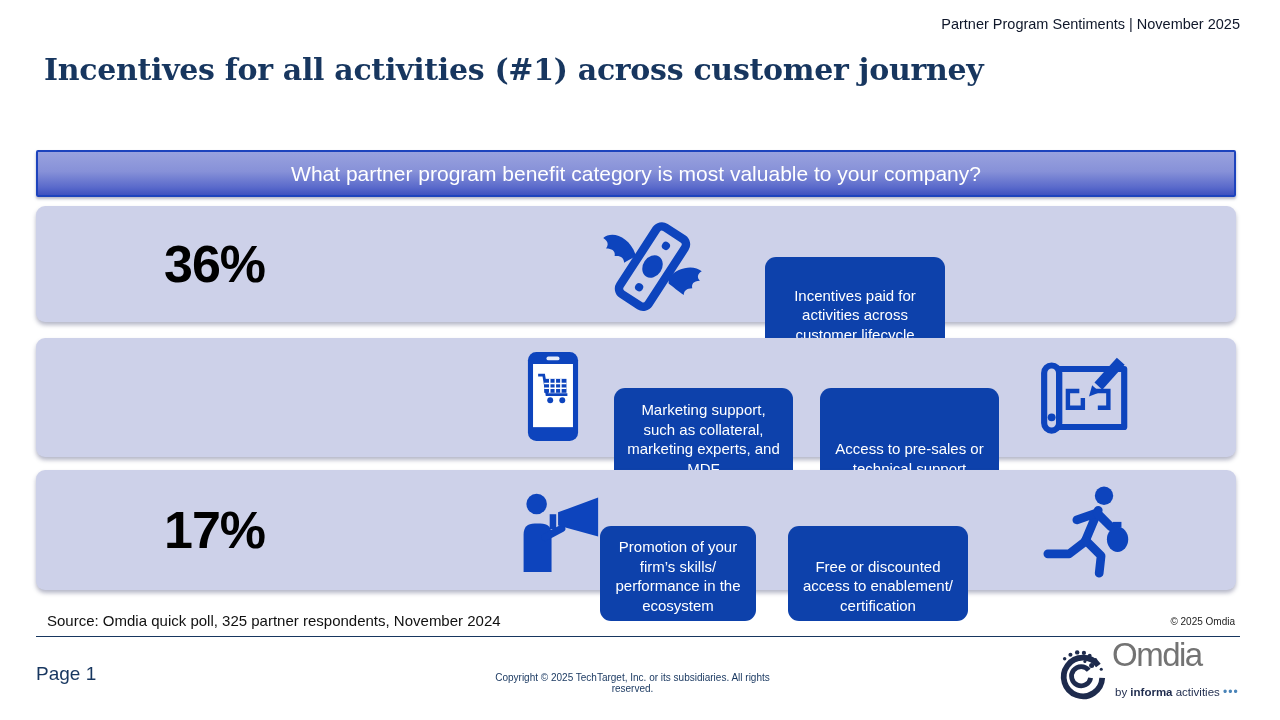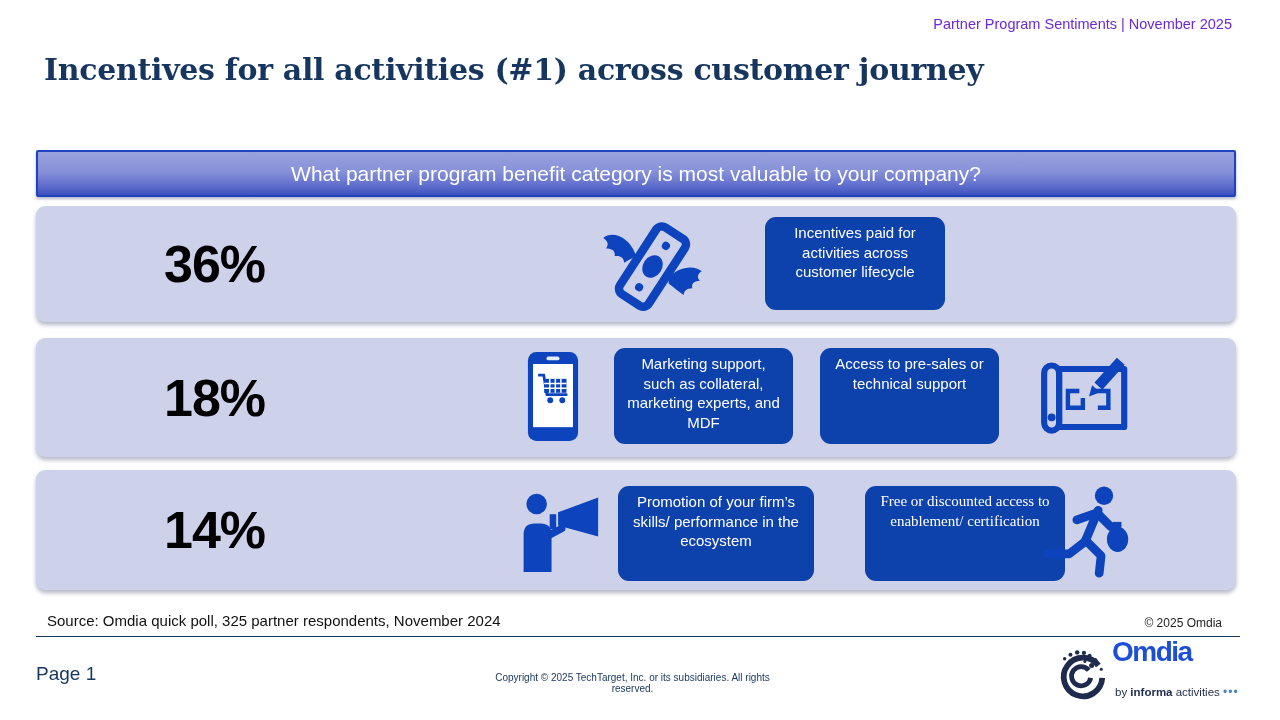--- a/index.html
+++ b/index.html
@@ -1,19 +1,19 @@
 <!DOCTYPE html>
 <html><head>
 <meta charset="utf-8">
 <style>
   html,body { margin:0; padding:0; background:#fff; }
   .slide { position:relative; width:1280px; height:720px; background:#ffffff;
            font-family:"Liberation Sans", sans-serif; overflow:hidden; }
 
-  .eyebrow { position:absolute; top:16px; right:48px; color:#6d28d9;
+  .eyebrow { position:absolute; top:16px; right:40px; color:#0f172a;
              font-size:14.5px; font-weight:500; }
 
   .title { position:absolute; top:44px; left:36px; margin:8px;
            font-family:"DejaVu Serif", serif; font-size:30px; font-weight:700;
            color:#17365f; letter-spacing:-0.3px; white-space:nowrap; }
 
   .banner { position:absolute; left:36px; top:150px; width:1200px; height:47px;
             box-sizing:border-box; border:2px solid #1d43bd; border-radius:2px;
             background:linear-gradient(180deg,#99a2de 0%,#8791d8 45%,#5a6acb 82%,#3f51c0 100%);
             display:flex; align-items:center; justify-content:center;
@@ -23,48 +23,48 @@
          border-radius:9px; box-shadow:0 3px 4px rgba(90,95,130,.45); }
   .row1 { top:206px; height:116px; }
   .row2 { top:338px; height:119px; }
   .row3 { top:470px; height:120px; }
 
   .pct { position:absolute; left:128px; top:50%; transform:translateY(-50%);
          width:180px; font-size:52px; font-weight:bold; color:#000;
          letter-spacing:-1px; }
 
   .bubble { position:absolute; background:#0d41ab; border-radius:11px; color:#fff;
-            display:flex; align-items:flex-start; justify-content:center;
+            display:flex; align-items:flex-end; justify-content:center;
             text-align:center; font-size:15px; line-height:1.3;
-            padding:6px 10px; box-sizing:border-box; }
+            padding:6px 10px; box-sizing:border-box;margin-top:40px; }
   .b11 { left:729px; top:11px; width:180px; height:93px; }
   .b21 { left:578px; top:10px; width:179px; height:96px; }
   .b22 { left:784px; top:10px; width:179px; height:96px; }
-  .b31 { left:582px; top:16px; width:196px; height:95px; }
-  .b32 { left:829px; top:16px; width:200px; height:95px;font-family:Liberation Serif, serif; }
+  .b31 { left:564px; top:16px; width:156px; height:95px; }
+  .b32 { left:752px; top:16px; width:180px; height:95px; }
 
   .icon { position:absolute; }
   .i-money     { left:564px; top:16px; width:105px; height:90px; }
   .i-phone     { left:491px; top:11px; width:52px;  height:95px; }
   .i-blueprint { left:1002px; top:14px; width:95px; height:92px; }
   .i-mega      { left:482px; top:20px; width:82px;  height:82px; }
   .i-runner    { left:1007px; top:15px; width:92px; height:97px; }
 
   .source { position:absolute; left:47px; top:612px; font-size:15px; color:#111; }
-  .copy-right { position:absolute; right:58px; top:616px; font-size:12px; color:#222; }
+  .copy-right { position:absolute; right:45px; top:616px; font-size:10px; color:#222; }
   .hline { position:absolute; left:36px; top:636px; width:1204px;
            border-top:1.6px solid #17365f; }
   .page { position:absolute; left:36px; top:663px; font-size:19px; color:#17365f; }
   .copy-center { position:absolute; left:480px; top:672px; width:305px;
                  text-align:center; font-size:10px; color:#17365f; }
 
   .logo { position:absolute; left:1056px; top:644px; width:196px; height:66px; }
   .logo-swirl { position:absolute; left:0; top:4px; }
-  .logo-word { position:absolute; left:56px; top:-8px; font-size:28px; font-weight:bold;
-               color:#1d4ed8; letter-spacing:-1.5px; }
+  .logo-word { position:absolute; left:56px; top:-8px; font-size:33px; font-weight:normal;
+               color:#737373; letter-spacing:-1.5px; }
   .logo-byline { position:absolute; left:59px; top:41px; font-size:11.5px; color:#1e2b4d; }
   .logo-byline b { font-weight:bold; }
   .logo-dots { color:#4a84b8; letter-spacing:1px; font-size:12px; }
 </style>
 </head>
 <body>
 
 <div class="slide">
 
   <div class="eyebrow">Partner Program Sentiments | November 2025</div>
@@ -89,21 +89,20 @@
         <circle cx="55" cy="73" r="4.3" fill="#0d44bd"></circle>
       </g>
     </svg>
 
     <div class="bubble b11">
       <span>Incentives paid for activities across customer lifecycle</span>
     </div>
   </section>
 
   <section class="row row2">
-    <div class="pct">18%</div>
 
     <svg class="icon i-phone" viewBox="0 0 56 98">
       <rect x="1" y="1" width="54" height="96" rx="9" fill="#0d44bd"></rect>
       <rect x="6.5" y="14" width="43" height="68" fill="#fff"></rect>
       <rect x="21" y="6" width="14" height="4" rx="2" fill="#ffffff" opacity="0.9"></rect>
       <path d="M12,26 h6 l3.5,21 h22" fill="none" stroke="#0d44bd" stroke-width="3"></path>
       <rect x="18.5" y="30" width="24" height="15" fill="#0d44bd"></rect>
       <g stroke="#fff" stroke-width="1.6">
         <path d="M24.5,30 v15 M30.5,30 v15 M36.5,30 v15 M18.5,35 h24 M18.5,40 h24"></path>
       </g>
@@ -129,21 +128,21 @@
         <path d="M64,41 h16 v19 h-12"></path>
       </g>
       <g transform="rotate(42 70 34)" fill="#0d44bd">
         <rect x="64" y="-2" width="12" height="38"></rect>
         <polygon points="64,40 76,40 70,52"></polygon>
       </g>
     </svg>
   </section>
 
   <section class="row row3">
-    <div class="pct">14%</div>
+    <div class="pct">17%</div>
 
     <svg class="icon i-mega" viewBox="0 0 88 88">
       <g fill="#0d44bd">
         <circle cx="20" cy="15" r="11"></circle>
         <path d="M6,88 V48 q0,-12 12,-12 h6 q12,0 12,12 v40 Z"></path>
         <rect x="24" y="42" width="28" height="8" rx="4" transform="rotate(-28 38 46)"></rect>
         <rect x="34" y="26" width="7" height="16"></rect>
         <polygon points="43,24 86,8 86,50 43,38"></polygon>
       </g>
     </svg>

